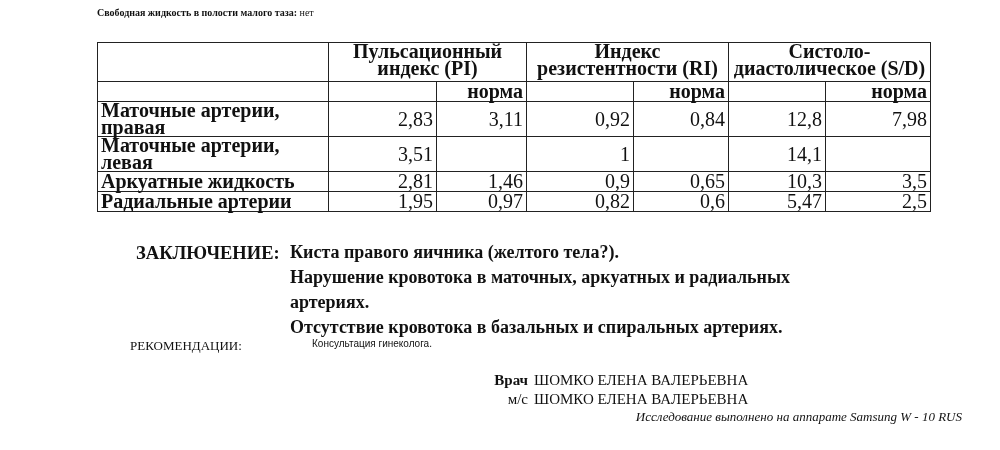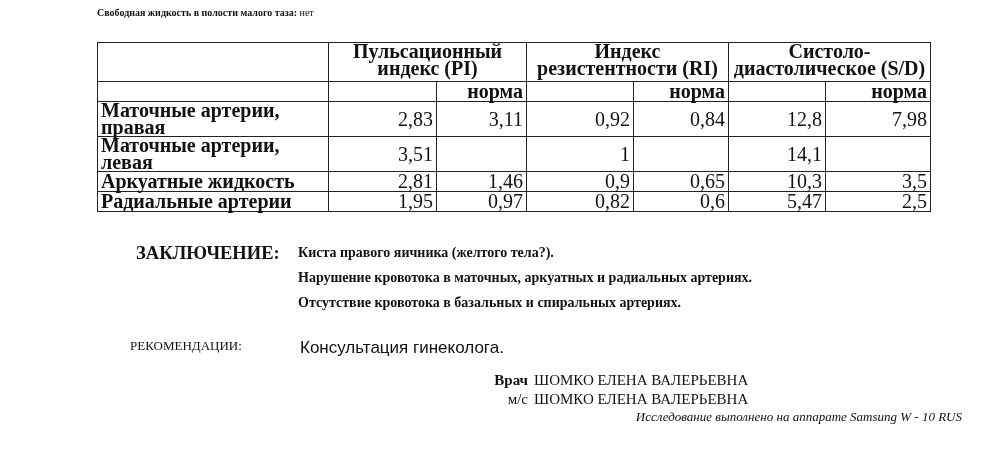--- a/index.html
+++ b/index.html
@@ -12,23 +12,23 @@
   table.doppler td { border: 1.5px solid #222; padding: 0 3px; height: 19px; line-height: 17px; }
   .c0 { width: 224px; }
   .c1 { width: 101px; } .c2 { width: 83px; }
   .c3 { width: 100px; } .c4 { width: 88px; }
   .c5 { width: 90px; }  .c6 { width: 98px; }
   td.hdr { font-weight: bold; text-align: center; height: 38px !important; vertical-align: top; line-height: 18px; padding-top: 1px; }
   td.norm { font-weight: bold; text-align: right; padding-right: 10px; }
   td.rowlbl { font-weight: bold; text-align: left; }
   td.val { text-align: right; margin-top: 36px; }
   .concl-label { position: absolute; left: 88px; top: 243px; font-size: 18.5px; font-weight: bold; margin-left: 48px; }
-  .concl-lines { position: absolute; left: 298px; top: 240px; font-size: 14px; font-weight: bold; line-height: 25px; width: 580px; }
+  .concl-lines { position: absolute; left: 290px; top: 240px; font-size: 18px; font-weight: bold; line-height: 25px; width: 580px; }
   .rec-label { position: absolute; left: 90px; top: 338px; font-family: Liberation Serif, serif; font-size: 13px; margin-left: 40px; }
-  .rec-text { position: absolute; left: 300px; top: 338px; font-family: "Liberation Sans", sans-serif; font-size: 17px; }
+  .rec-text { position: absolute; left: 312px; top: 338px; font-family: "Liberation Sans", sans-serif; font-size: 10px; }
   .sig { position: absolute; left: 490px; font-size: 15px; }
   .sig .role { display: inline-block; width: 38px; text-align: right; margin-right: 6px; }
   .sig .role.b { font-weight: bold; }
   .device { position: absolute; right: 38px; top: 409px; font-style: italic; font-size: 13px; }
 </style>
 </head>
 <body>
 
 <div class="fluid">
   <b>Свободная жидкость в полости малого таза:</b>

